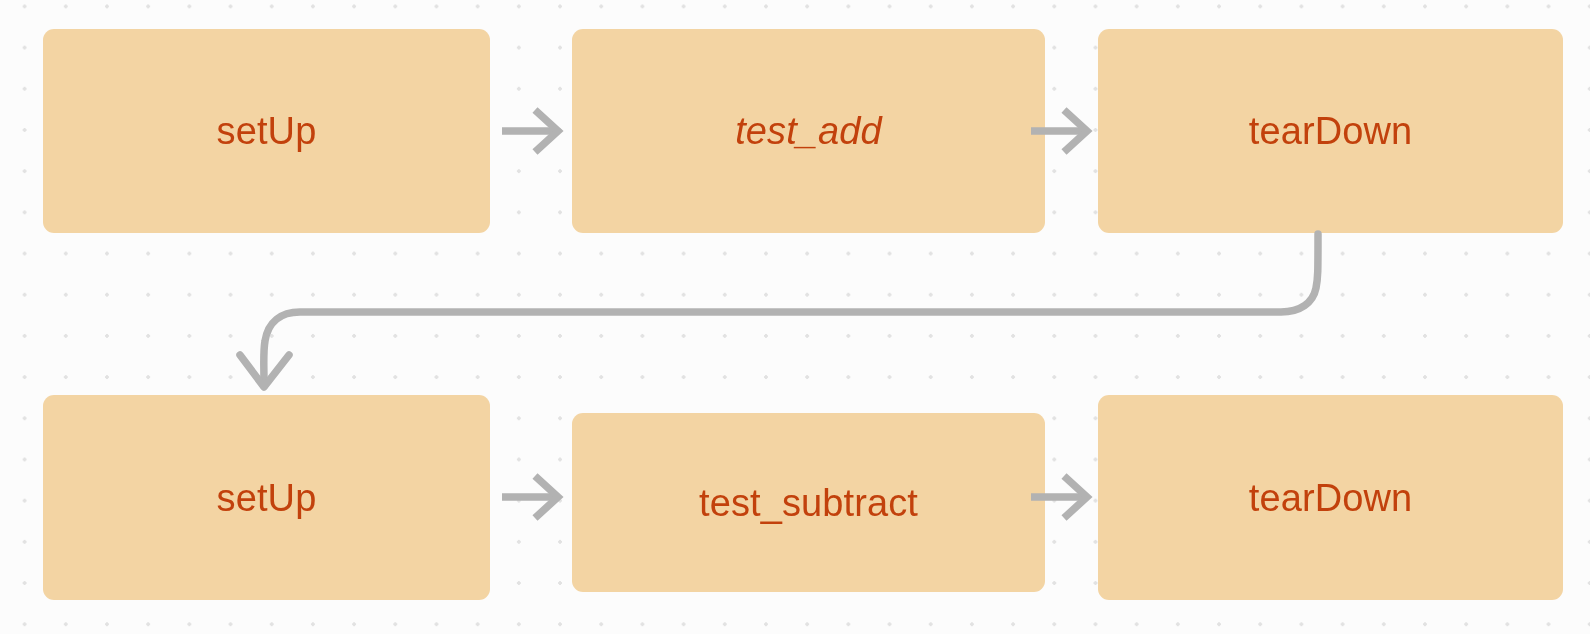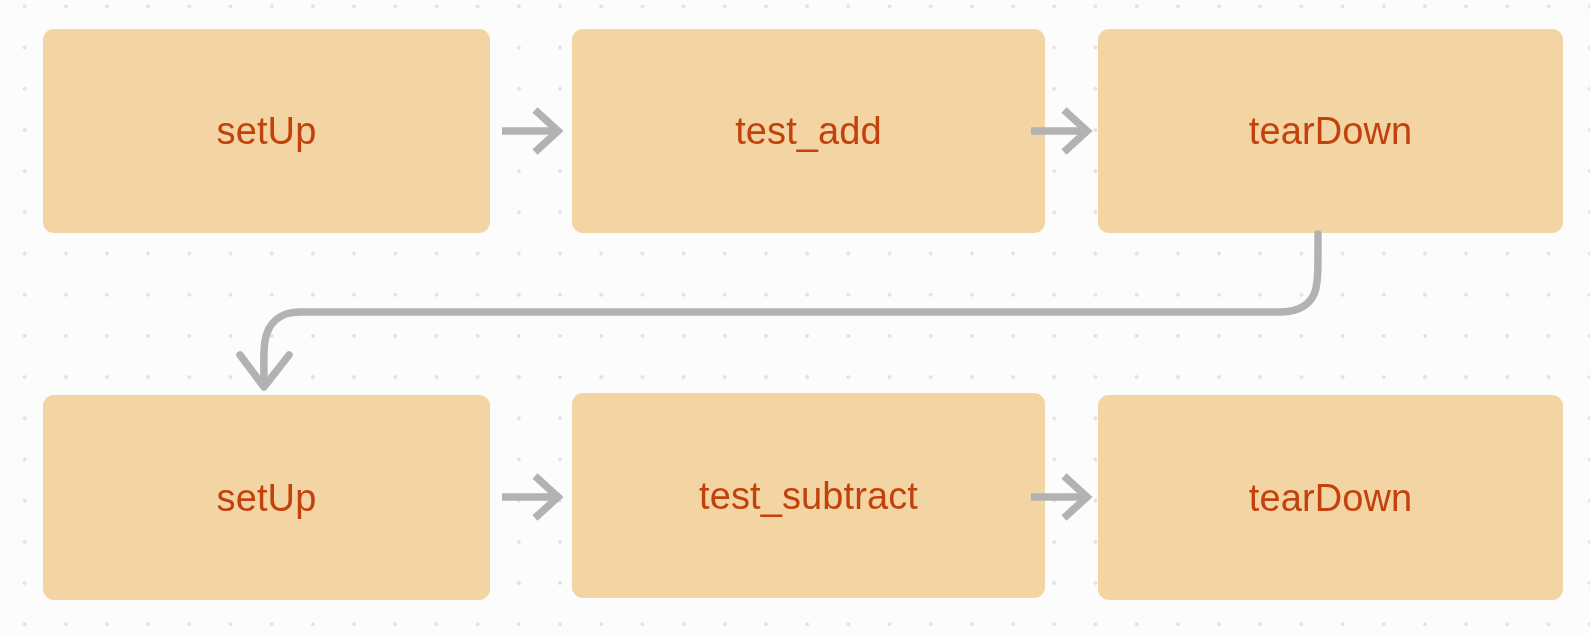--- a/index.html
+++ b/index.html
@@ -69,33 +69,33 @@
 </style>
 </head>
 <body>
 
 <div id="canvas">
 
   <div class="node" style="left:43px; top:29px; width:447px; height:204px;">
     <span class="node-label">setUp</span>
   </div>
 
-  <div class="node" style="left:572px; top:29px; width:473px; height:204px;">
+  <div class="node" style="left:572px; top:29px; width:473px; height:204px;font-style:italic;">
     <span class="node-label">test_add</span>
   </div>
 
   <div class="node" style="left:1098px; top:29px; width:465px; height:204px;">
     <span class="node-label">tearDown</span>
   </div>
 
   <div class="node" style="left:43px; top:395px; width:447px; height:205px;">
     <span class="node-label">setUp</span>
   </div>
 
-  <div class="node" style="left:572px; top:393px; width:473px; height:205px;">
+  <div class="node" style="left:572px; top:413px; width:473px; height:179px;">
     <span class="node-label">test_subtract</span>
   </div>
 
   <div class="node" style="left:1098px; top:395px; width:465px; height:205px;">
     <span class="node-label">tearDown</span>
   </div>
 
   <svg class="edge-svg" viewBox="0 0 1590 634">
 
     <g>

